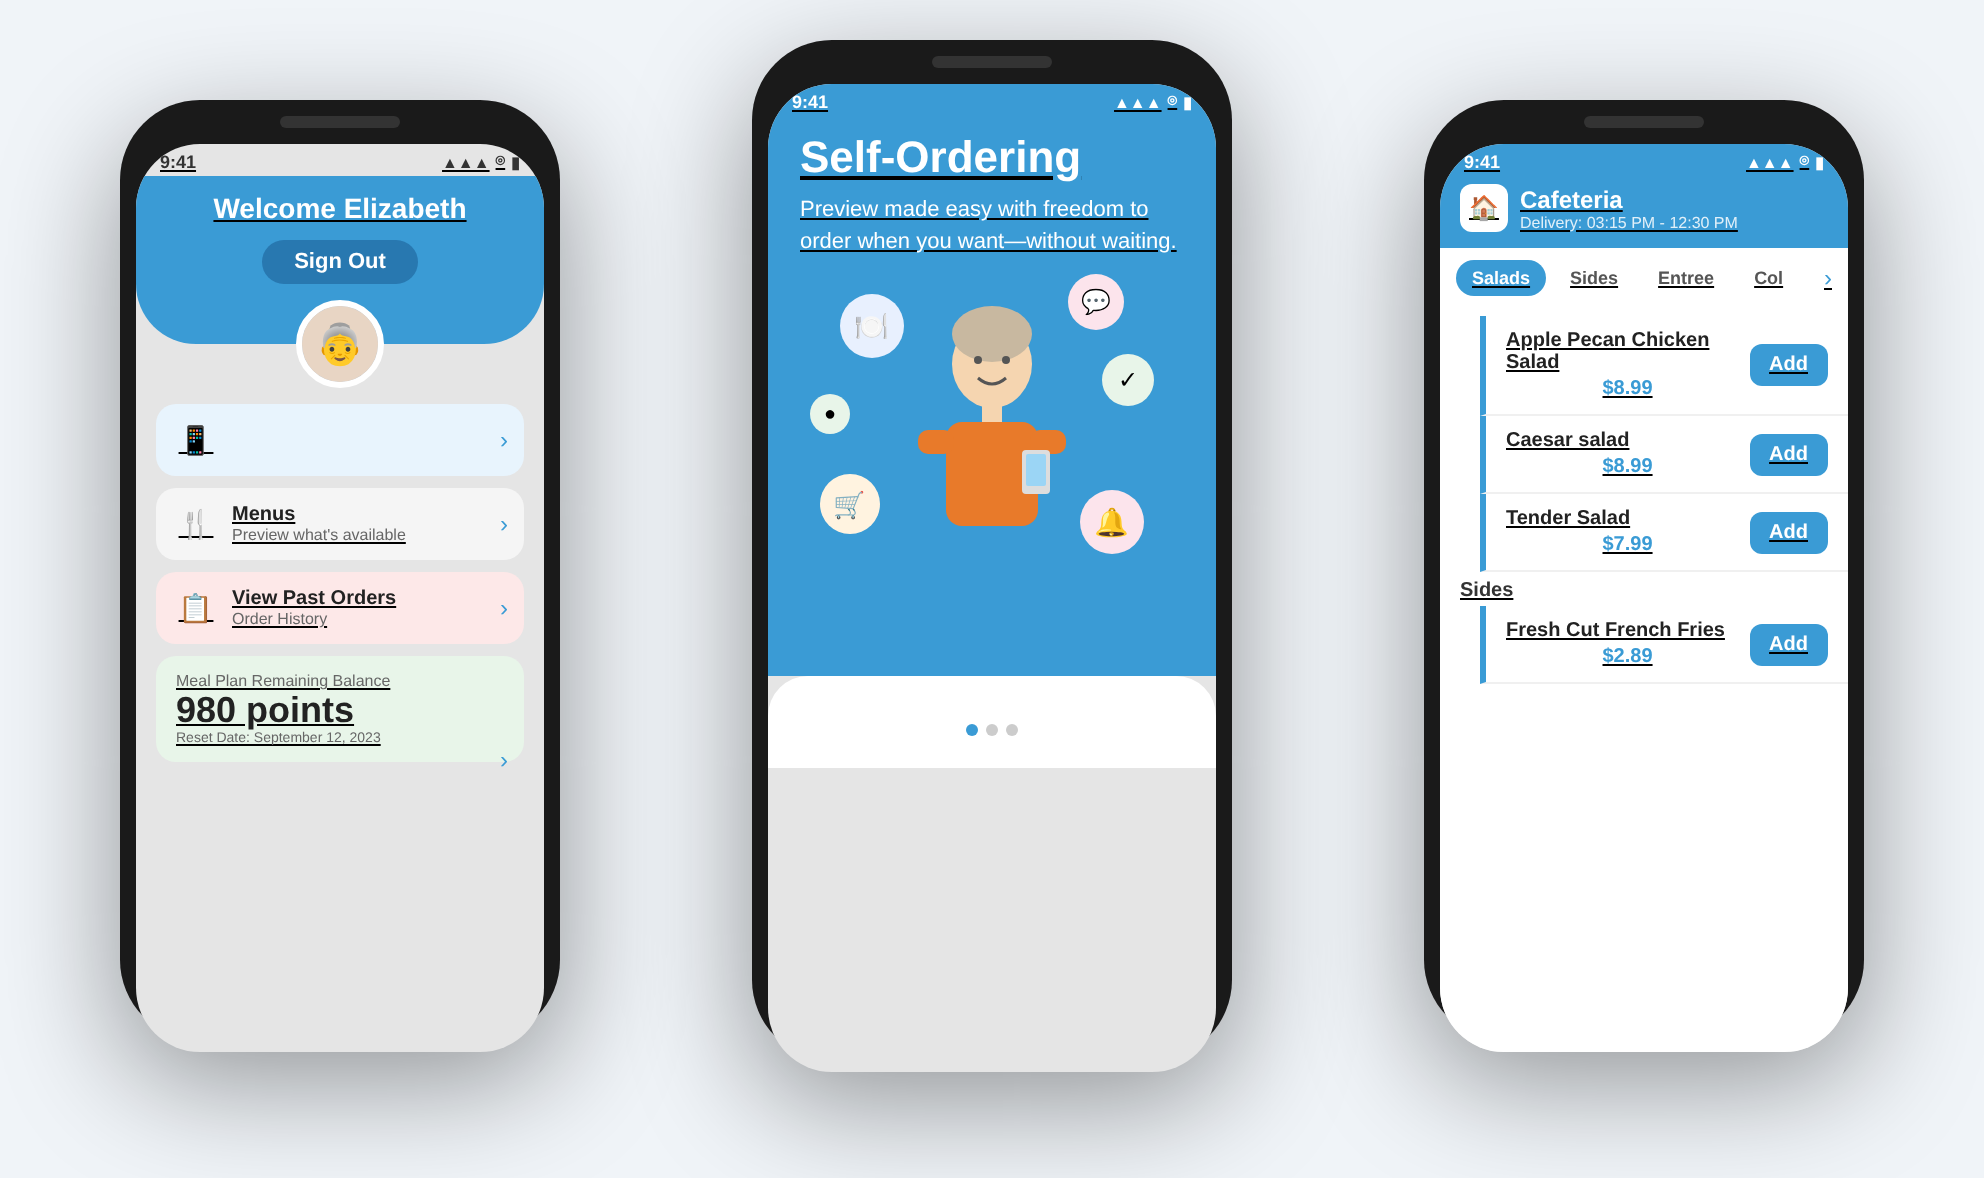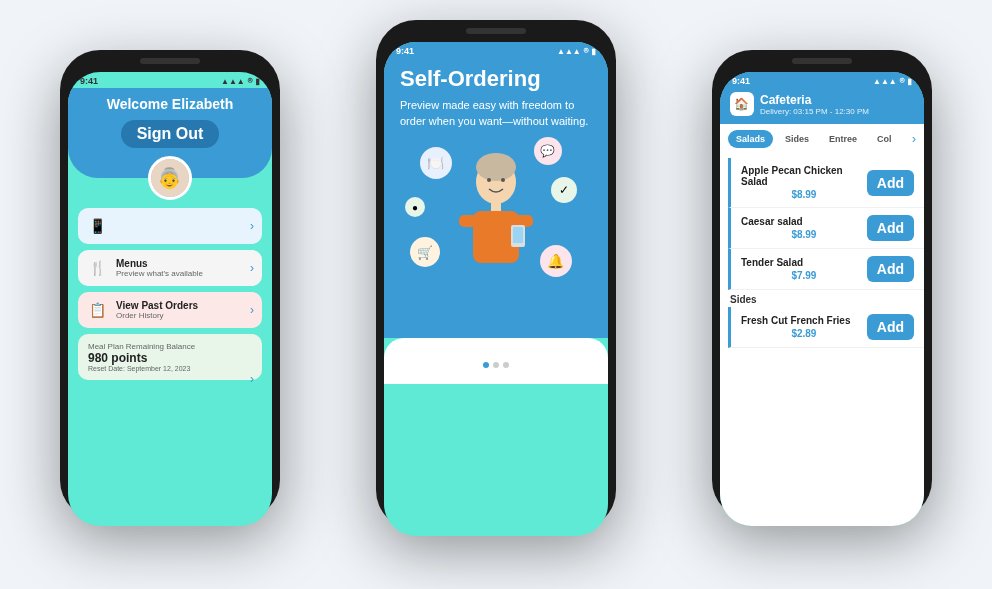--- a/index.html
+++ b/index.html
@@ -27,21 +27,22 @@
     .phone {
       position: absolute;
       background: #1a1a1a;
       border-radius: 40px;
       box-shadow: 0 20px 60px rgba(0,0,0,0.4);
     }
 
     .phone-inner {
       overflow: hidden;
       border-radius: 32px;
-      background: #5eead4;
+      background: #e5e5e5;
+      text-decoration: underline;
     }
 
     
     .phone-left {
       width: 220px;
       height: 470px;
       left: 60px;
       top: 50px;
       z-index: 1;
     }
@@ -119,21 +120,21 @@
       font-size: 14px;
       font-weight: 600;
       margin-bottom: 8px;
     }
     .sign-out-btn {
       background: #2878b0;
       color: white;
       border: none;
       border-radius: 20px;
       padding: 5px 16px;
-      font-size: 16px;
+      font-size: 11px;
       font-weight: 600;
       cursor: pointer;
     }
     .avatar-circle {
       width: 44px;
       height: 44px;
       border-radius: 50%;
       background: #ccc;
       border: 3px solid white;
       margin: 10px auto 0;
@@ -200,21 +201,21 @@
       background: #e8f5e9;
       border-radius: 10px;
       padding: 8px 10px;
       position: relative;
     }
     .meal-plan-item .label {
       font-size: 8px;
       color: #666;
     }
     .meal-plan-item .points {
-      font-size: 12px;
+      font-size: 18px;
       font-weight: 700;
       color: #222;
     }
     .meal-plan-item .reset {
       font-size: 7px;
       color: #666;
     }
 
     
     .center-header {
@@ -352,34 +353,34 @@
       color: #3a9bd5;
       font-weight: 600;
       text-align: center;
     }
     .add-btn {
       background: #3a9bd5;
       color: white;
       border: none;
       border-radius: 6px;
       padding: 5px 10px;
-      font-size: 14px;
+      font-size: 10px;
       font-weight: 600;
       cursor: pointer;
     }
     .section-label {
       padding: 4px 10px 2px;
       font-size: 10px;
       font-weight: 700;
       color: #333;
       background: white;
     }
     .left-border-blue {
       border-left: 3px solid #3a9bd5;
-      margin-left: 8px;
+      margin-left: 20px;
     }
   </style>
 </head>
 <body>
 
 <div class="phones-container">
 
   <div class="phone phone-left">
     <div style="padding:8px 8px 0;">
       <div class="phone-speaker"></div>

